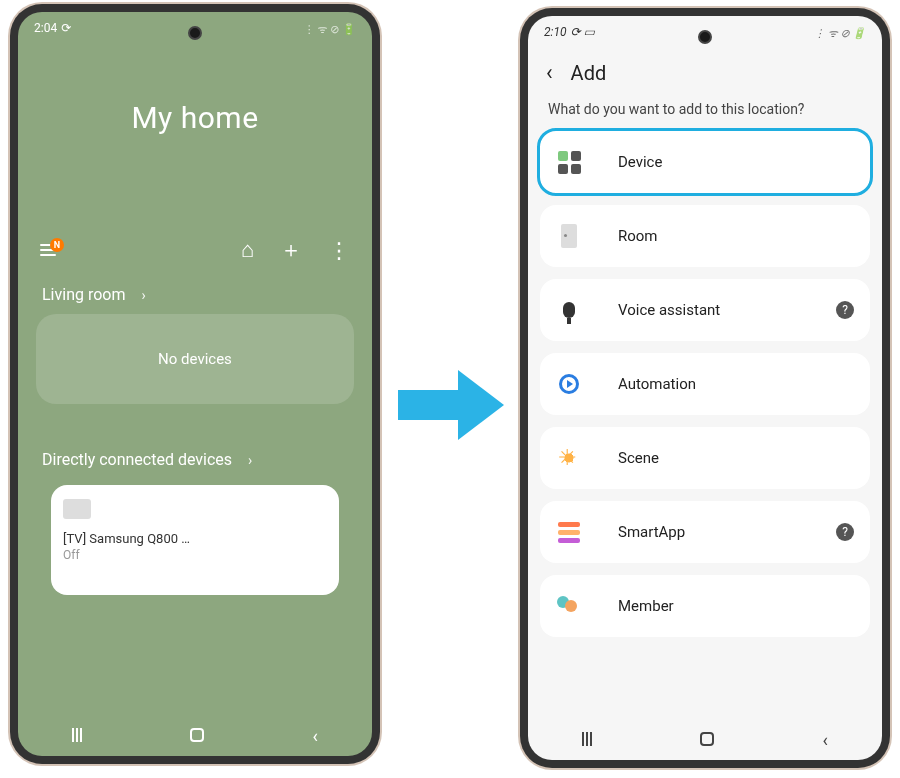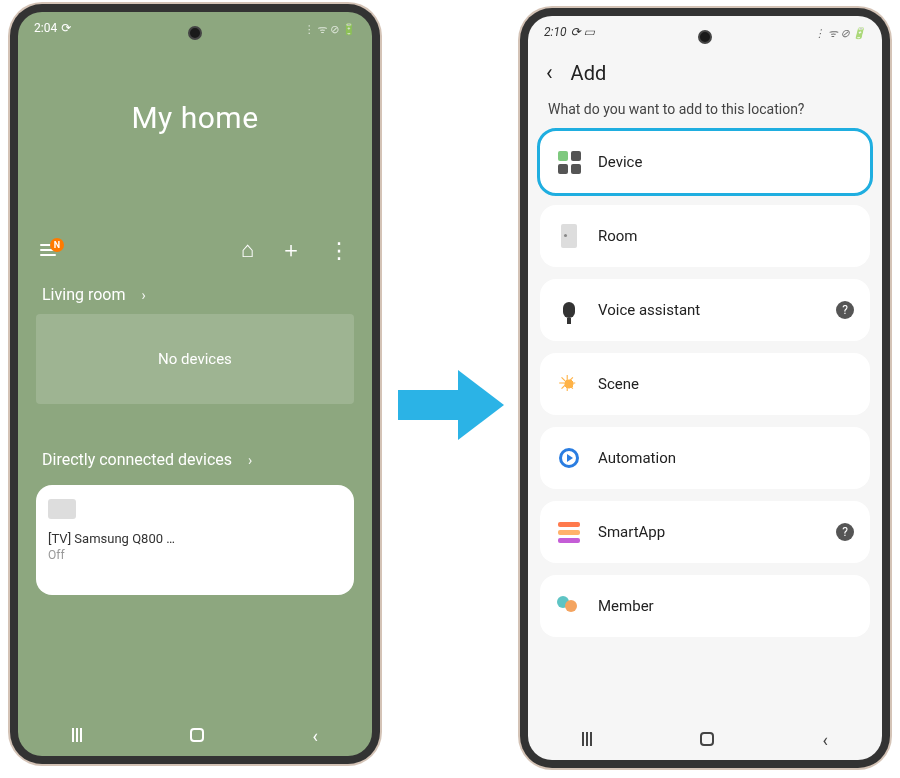--- a/index.html
+++ b/index.html
@@ -23,23 +23,23 @@
   .home-title { color: #fff; font-size: 30px; font-weight: 400; text-align: center; margin-top: 60px; letter-spacing: 0.5px; }
 
   .toolbar { display: flex; align-items: center; padding: 0 22px; margin-top: 100px; }
   .menu-btn { position: relative; display:flex; flex-direction:column; gap:3px; }
   .menu-line { width:16px; height:2px; background:#fff; border-radius:1px; }
   .badge { position:absolute; top:-6px; right:-8px; width:14px; height:14px; background:#ff7a00; border-radius:50%; color:#fff; font-size:9px; display:flex; align-items:center; justify-content:center; font-weight:bold; }
   .toolbar-right { margin-left:auto; display:flex; gap:26px; align-items:center; color:#fff; font-size:22px; }
   .icon-btn { cursor:pointer; }
 
   .section-title { color:#fff; font-size:16px; padding: 20px 24px 10px; display:flex; align-items:center; gap:16px; }
-  .empty-card { margin: 0 18px; background: rgba(255,255,255,0.15); border-radius: 4px; height: 90px; display:flex; align-items:center; justify-content:center; color:#fff; font-size:15px; }
-
-  .device-row { display:flex; gap:22px; padding: 0 18px; margin-top: 6px; }
+  .empty-card { margin: 0 18px; background: rgba(255,255,255,0.15); border-radius: 20px; height: 90px; display:flex; align-items:center; justify-content:center; color:#fff; font-size:15px; }
+
+  .device-row { display:flex; gap:22px; padding: 0 33px; margin-top: 6px; }
   .device-card { flex:1; background:#fff; border-radius:16px; padding:14px 12px; min-height: 110px; }
   .dc-icon { width:28px; height:20px; background:#ddd; border-radius:3px; margin-bottom:12px; }
   .dc-icon.round { width:22px; height:22px; border-radius:50%; border:3px solid #ccc; background:#eee; }
   .dc-name { font-size:13px; color:#333; white-space:nowrap; overflow:hidden; text-overflow:ellipsis; }
   .dc-status { font-size:12px; color:#999; margin-top:2px; }
 
   .navbar { position:absolute; bottom:0; left:0; right:0; height:42px; display:flex; justify-content:space-around; align-items:center; font-size:18px; }
   .nav-green { color:#fff; }
   .nav-dark { color:#444; }
   .nav-recents { display:flex; gap:2px; }
@@ -47,21 +47,21 @@
   .nav-home { width:14px; height:14px; border:2px solid currentColor; border-radius:4px; }
   .nav-back { font-size:18px; }
 
   
   .add-header { display:flex; align-items:center; gap:18px; padding: 16px 18px 8px; }
   .back-arrow { font-size:22px; color:#222; cursor:pointer; }
   .add-title { font-size:20px; color:#222; }
   .prompt { font-size:14px; color:#444; padding: 8px 20px 14px; }
 
   .option-list { padding: 0 12px; display:flex; flex-direction:column; gap:12px; }
-  .option { background:#fff; border-radius:16px; padding:18px 16px; display:flex; align-items:center; gap:16px; cursor:pointer; position:relative; }
+  .option { background:#fff; border-radius:16px; padding:18px 16px; display:flex; align-items:center; gap:36px; cursor:pointer; position:relative; }
   .option.highlight { outline: 3px solid #1faee0; }
   .opt-icon { width:26px; height:26px; display:flex; align-items:center; justify-content:center; font-size:18px; }
   .opt-label { font-size:15px; color:#222; }
   .help-icon { margin-left:auto; width:18px; height:18px; border-radius:50%; background:#555; color:#fff; font-size:12px; display:flex; align-items:center; justify-content:center; }
 
   .grid-icon { display:grid; grid-template-columns:10px 10px; grid-template-rows:10px 10px; gap:3px; }
   .grid-icon div { border-radius:2px; }
   .gi1{background:#7ec97e;} .gi2{background:#555; border-radius:50%;} .gi3{background:#555;} .gi4{background:#555; border-radius:1px;}
 
   .door-icon{ width:16px; height:24px; background:#ddd; border-radius:2px; position:relative;}
@@ -194,29 +194,29 @@
       </div>
       <div class="option">
         <div class="opt-icon">
             <div class="mic-icon"></div>
           </div>
         <span class="opt-label">Voice assistant</span>
         <div class="help-icon">?</div>
       </div>
       <div class="option">
         <div class="opt-icon">
+            <div class="auto-icon"></div>
+          </div>
+        <span class="opt-label">Automation</span>
+      </div>
+      <div class="option">
+        <div class="opt-icon">
             <div class="sun-icon"></div>
           </div>
         <span class="opt-label">Scene</span>
-      </div>
-      <div class="option">
-        <div class="opt-icon">
-            <div class="auto-icon"></div>
-          </div>
-        <span class="opt-label">Automation</span>
       </div>
       <div class="option">
         <div class="opt-icon">
             <div class="app-icon">
               <div></div>
               <div></div>
               <div></div>
             </div>
           </div>
         <span class="opt-label">SmartApp</span>

